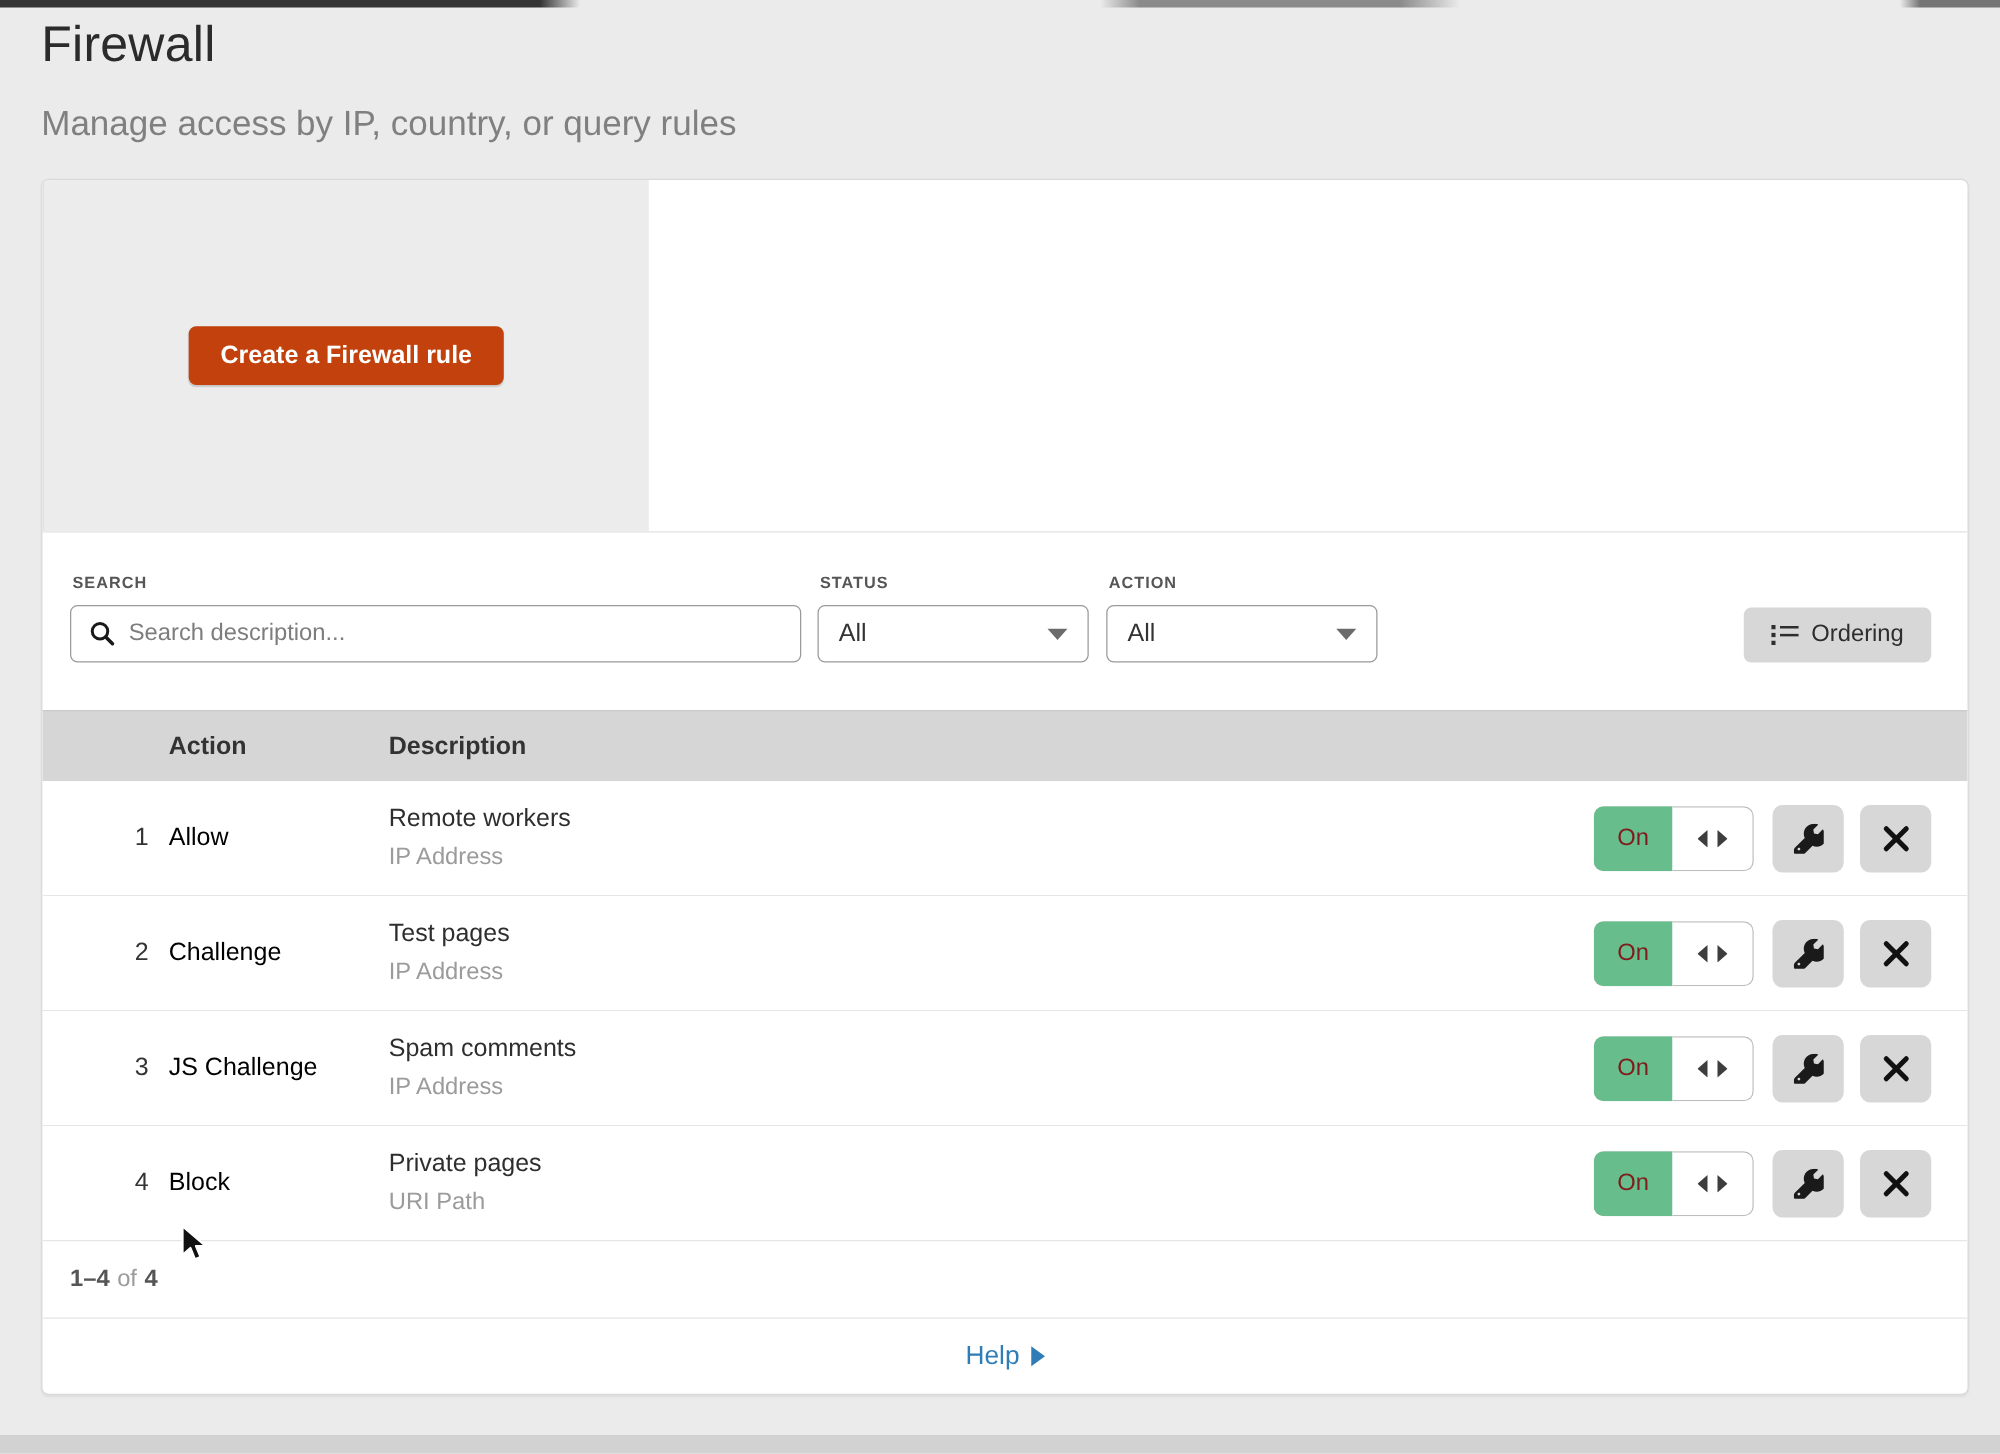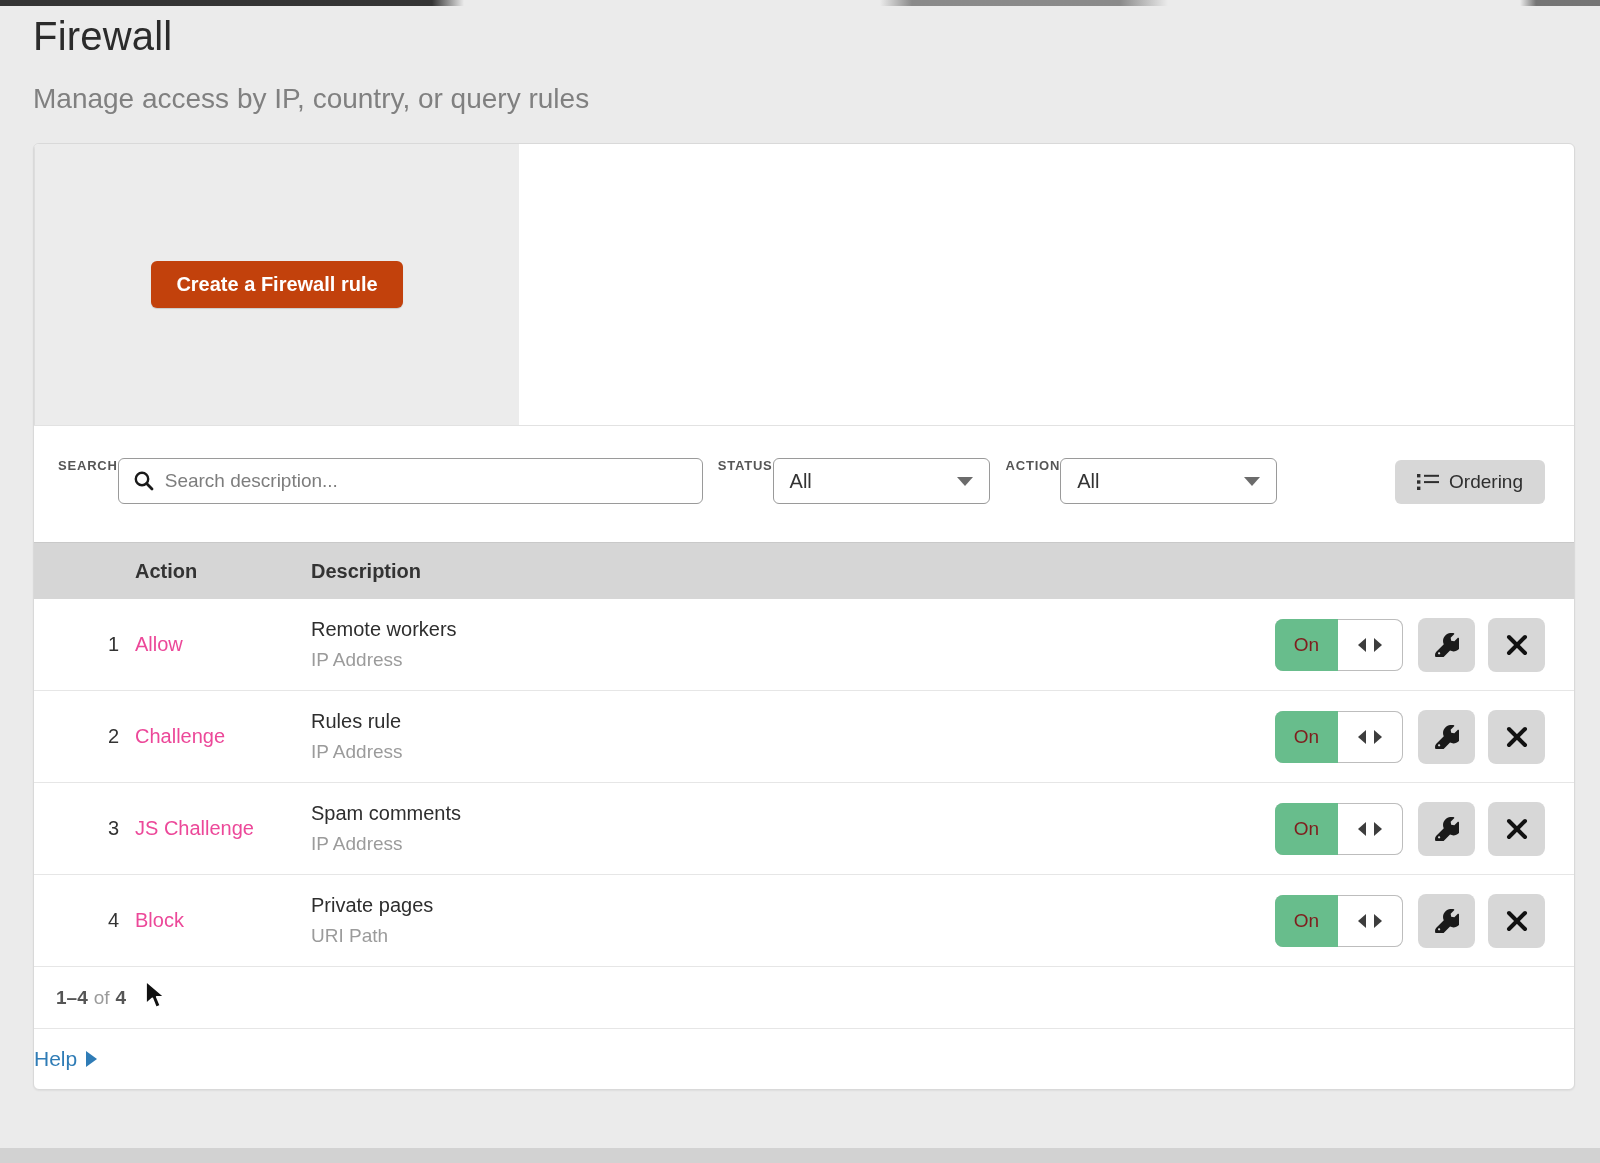--- a/index.html
+++ b/index.html
@@ -47,21 +47,21 @@
   }
   .btn-primary {
     background:#c2410c; color:#ffffff; border:none; border-radius:6px;
     font-family:"Liberation Sans", sans-serif;
     font-size:20px; font-weight:700; padding:12px 25px; cursor:pointer;
     box-shadow:0 1px 1px rgba(0,0,0,.15);
   }
 
   
   .filters { display:flex; align-items:flex-end; padding:32px 29px 38px 22px; }
-  .filter-group { display:flex; }
+  .filter-group { display:flex; flex-direction:column; }
   .filter-label {
     font-size:13px; font-weight:700; letter-spacing:.8px; color:#565656;
     margin:0 0 11px 2px;
   }
   .search-box {
     width:585px; height:46px; border:1px solid #9a9a9a; border-radius:6px;
     display:flex; align-items:center; padding:0 14px; background:#fff;
   }
   .search-box svg { flex:0 0 auto; margin-right:10px; }
   .search-box input {
@@ -92,21 +92,21 @@
     border-top:1px solid #c9c9c9; font-size:20px; font-weight:700; color:#333;
   }
   .col-num  { width:101px; text-align:right; padding-right:16px; flex:0 0 101px; }
   .col-act  { width:176px; flex:0 0 176px; }
   .col-desc { flex:1 1 auto; }
   .trow {
     display:flex; align-items:center; min-height:92px;
     border-bottom:1px solid #e6e6e6; background:#fff;
   }
   .trow .col-num { font-size:20px; color:#333; }
-  .trow .col-act { font-size:20px; color:#ec4899; }
+  .trow .col-act { font-size:20px; color:#000000; }
   .desc-title { font-size:20px; color:#2e2e2e; }
   .desc-sub { font-size:19px; color:#9b9b9b; margin-top:8px; }
   .row-controls { display:flex; align-items:center; padding-right:29px; }
 
   .toggle {
     display:flex; height:52px; border-radius:8px; overflow:hidden; cursor:pointer;
     box-shadow:0 0 0 1px #c9c9c9 inset;
   }
   .toggle-on {
     width:63px; background:#68bd8c; color:#7f1d1d; font-size:19px;
@@ -122,21 +122,21 @@
   }
   .ml15 { margin-left:15px; } .ml13 { margin-left:13px; }
 
   .pagination {
     height:62px; display:flex; align-items:center; padding-left:22px;
     border-bottom:1px solid #e6e6e6; font-size:19px;
   }
   .pag-strong { font-weight:700; color:#555; }
   .pag-of { color:#9b9b9b; padding:0 6px; }
 
-  .help-row { height:60px; display:flex; align-items:center; justify-content:flex-start; }
+  .help-row { height:60px; display:flex; align-items:center; justify-content:center; }
   .help-link {
     color:#2f7cb6; font-size:21px; text-decoration:none; display:flex; align-items:center; gap:9px; cursor:pointer;
   }
   .help-arrow {
     width:0; height:0; border-top:8px solid transparent; border-bottom:8px solid transparent;
     border-left:11px solid #2f7cb6;
   }
 
   .cursor { position:absolute; left:143px; top:979px; z-index:50; pointer-events:none; }
 </style>
@@ -232,21 +232,21 @@
           <line x1="19" y1="3" x2="3" y2="19" stroke="#111" stroke-width="4" stroke-linecap="round"></line>
         </svg>
       </button>
     </div>
   </div>
 
   <div class="trow">
     <div class="col-num">2</div>
     <div class="col-act">Challenge</div>
     <div class="col-desc">
-      <div class="desc-title">Rules rule</div>
+      <div class="desc-title">Test pages</div>
       <div class="desc-sub">IP Address</div>
     </div>
     <div class="row-controls">
       <div class="toggle">
         <div class="toggle-on">On</div>
         <div class="toggle-handle">
           <svg width="24" height="14" viewBox="0 0 24 14">
             <path d="M8 0 L8 14 L0 7 Z" fill="#3d3d3d"></path>
             <path d="M16 0 L16 14 L24 7 Z" fill="#3d3d3d"></path>
           </svg>

